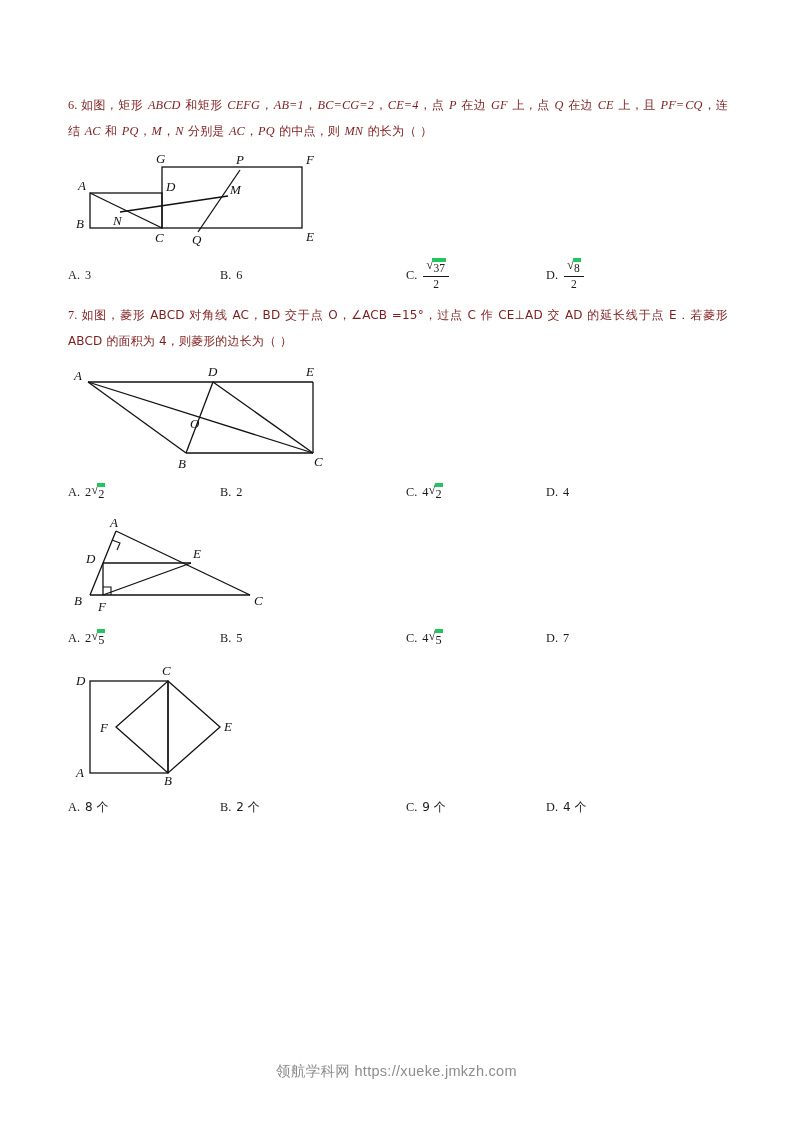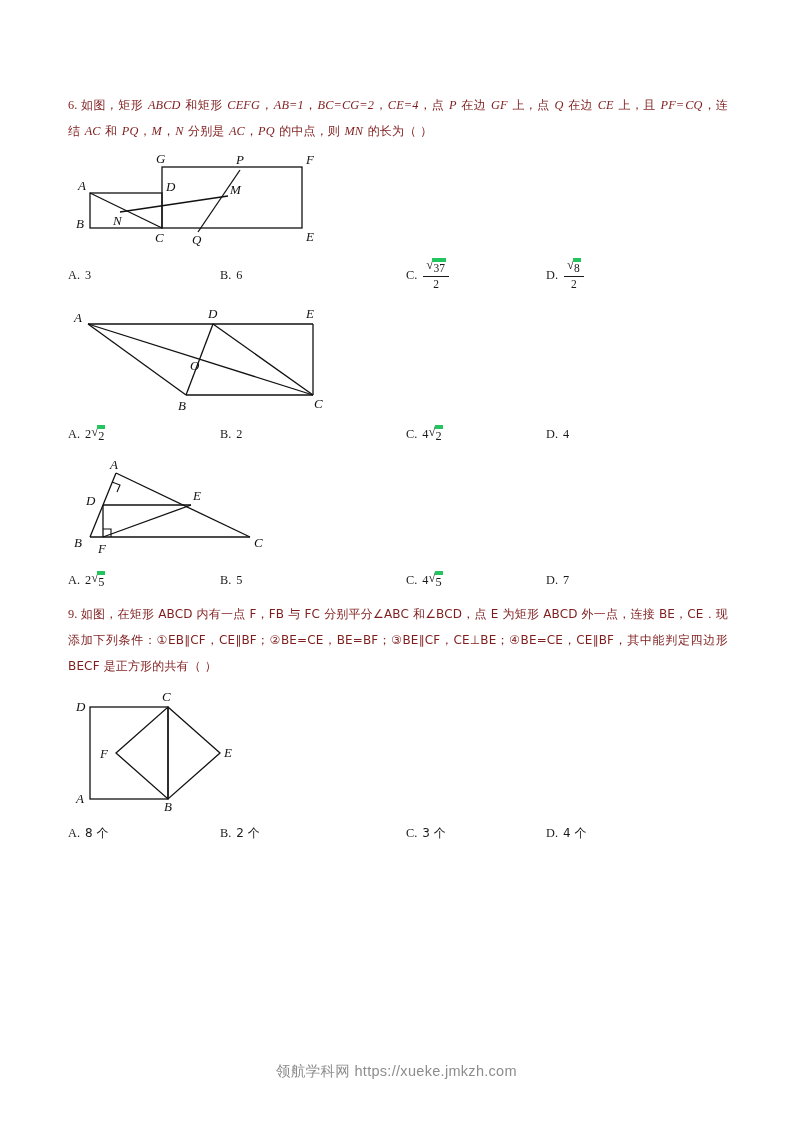--- a/index.html
+++ b/index.html
@@ -197,20 +197,24 @@
                 </span>
             </span>
             <span class="bar"></span>
             <span class="bot">2</span>
           </span>
         </div>
       </div>
     </div>
 
     <div class="q-block">
+      <div class="q-text">
+        <span class="num">7.</span>
+        <span class="cn">如图，菱形 ABCD 对角线 AC，BD 交于点 O，∠ACB =15°，过点 C 作 CE⊥AD 交 AD 的延长线于点 E．若菱形 ABCD 的面积为 4，则菱形的边长为（            ）</span>
+      </div>
 
       <div class="figure">
         <svg width="300" height="112" viewBox="0 0 300 112">
           <g stroke="#111" stroke-width="1.3" fill="none">
 
             <line x1="20" y1="22" x2="245" y2="22"></line>
 
             <line x1="118" y1="93" x2="245" y2="93"></line>
 
             <line x1="245" y1="22" x2="245" y2="93"></line>
@@ -319,24 +323,20 @@
             </span>
         </div>
         <div class="opt opt-d">
           <span class="opt-label">D.</span>
           <span>7</span>
         </div>
       </div>
     </div>
 
     <div class="q-block">
-      <div class="q-text">
-        <span class="num">9.</span>
-        <span class="cn">如图，在矩形 ABCD 内有一点 F，FB 与 FC 分别平分∠ABC 和∠BCD，点 E 为矩形 ABCD 外一点，连接 BE，CE．现添加下列条件：①EB∥CF，CE∥BF；②BE=CE，BE=BF；③BE∥CF，CE⊥BE；④BE=CE，CE∥BF，其中能判定四边形 BECF 是正方形的共有（            ）</span>
-      </div>
 
       <div class="figure">
         <svg width="240" height="128" viewBox="0 0 240 128">
           <g stroke="#111" stroke-width="1.3" fill="none">
 
             <rect x="22" y="22" width="78" height="92"></rect>
 
             <polygon points="100,22 152,68 100,114 48,68"></polygon>
 
             <line x1="100" y1="22" x2="100" y2="114"></line>
@@ -356,21 +356,21 @@
         <div class="opt opt-a">
           <span class="opt-label">A.</span>
           <span class="cn">8 个</span>
         </div>
         <div class="opt opt-b">
           <span class="opt-label">B.</span>
           <span class="cn">2 个</span>
         </div>
         <div class="opt opt-c">
           <span class="opt-label">C.</span>
-          <span class="cn">3 个</span>
+          <span class="cn">9 个</span>
         </div>
         <div class="opt opt-d">
           <span class="opt-label">D.</span>
           <span class="cn">4 个</span>
         </div>
       </div>
     </div>
 
 
   </div>

